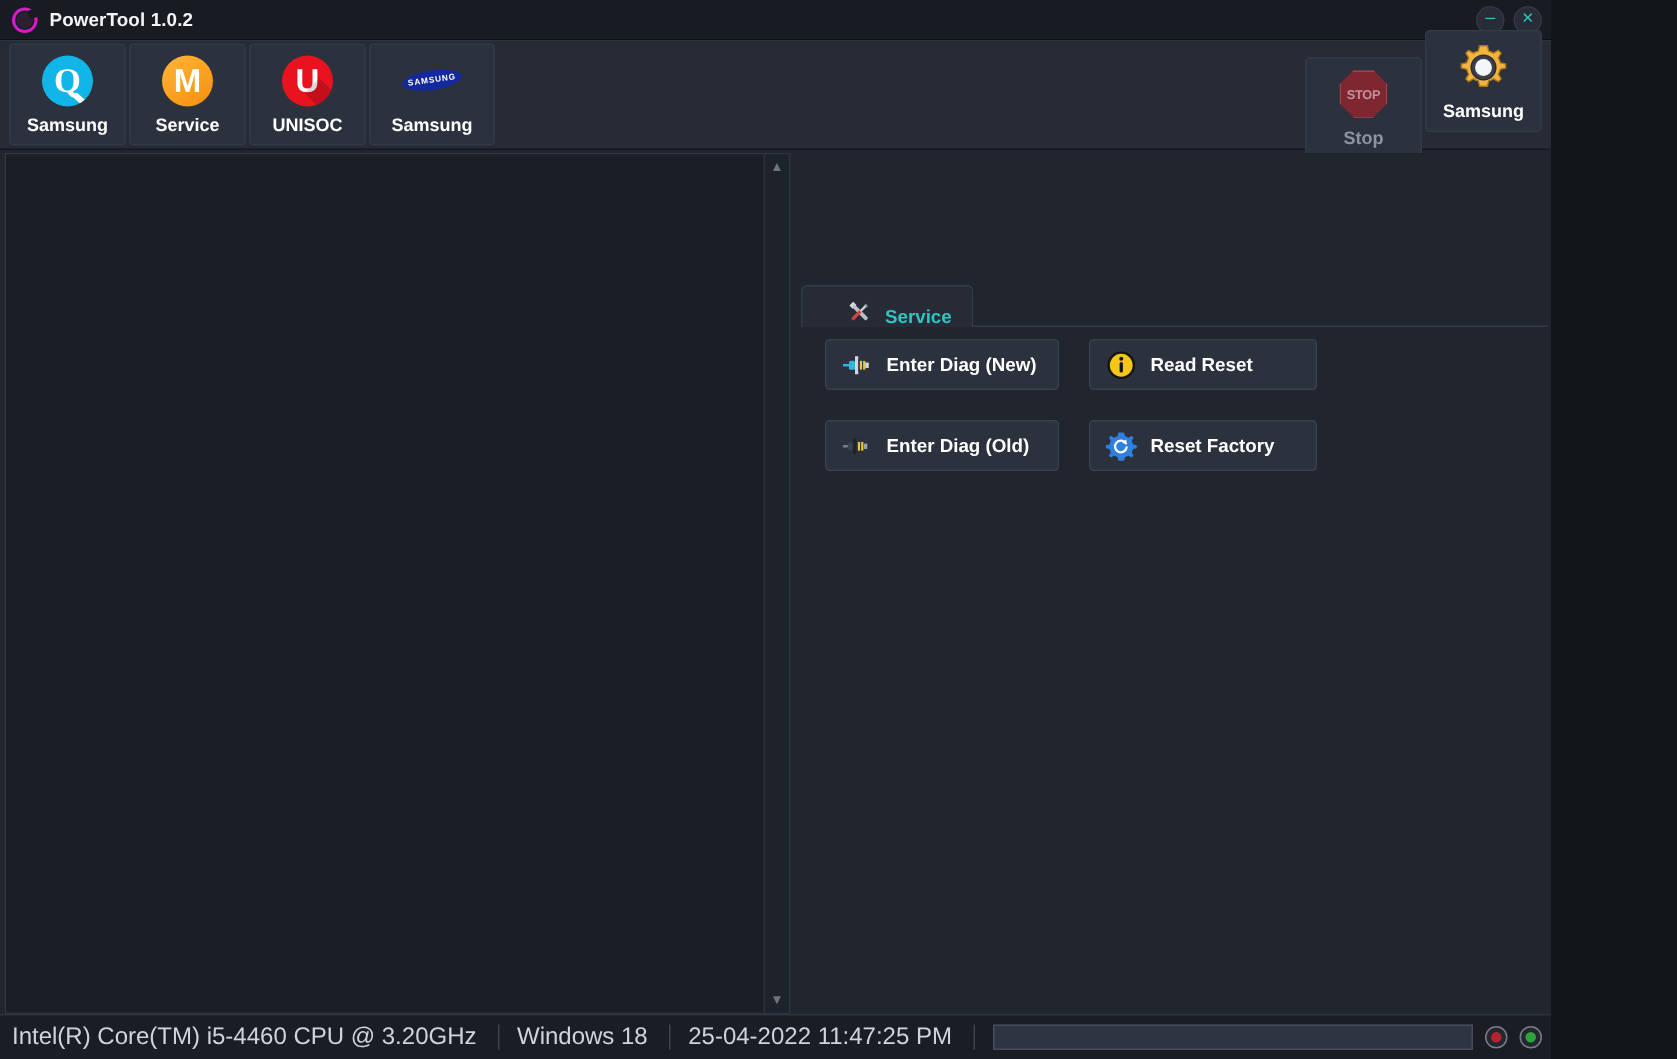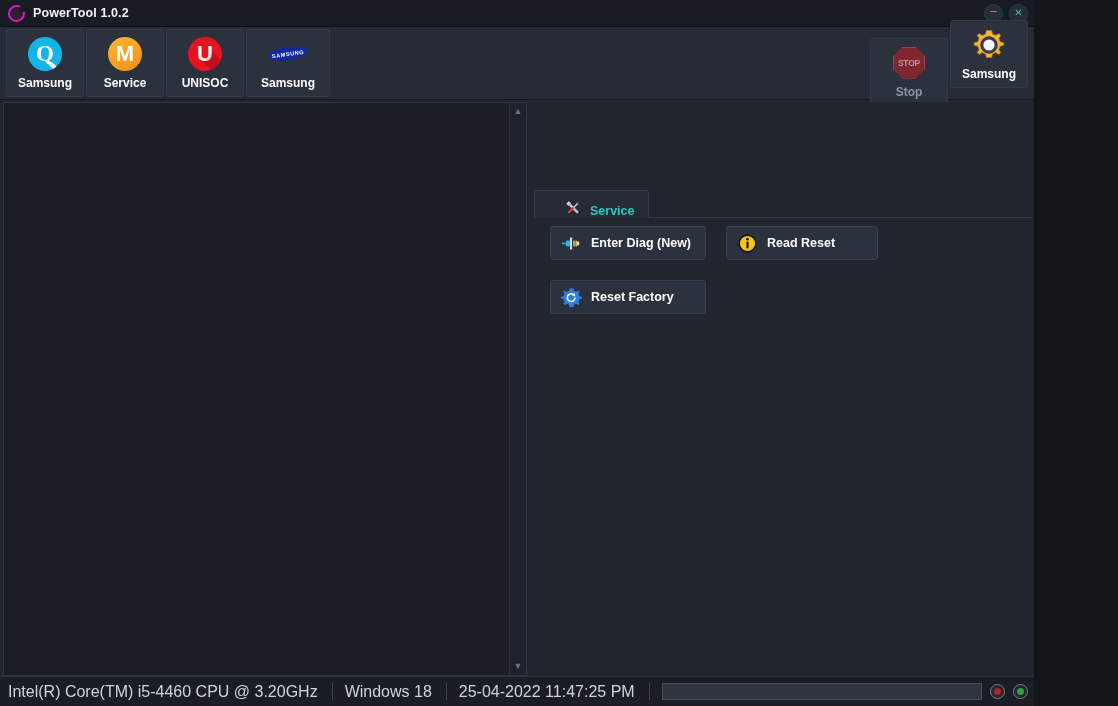--- a/index.html
+++ b/index.html
@@ -488,20 +488,34 @@
             <svg viewBox="0 0 21 21" width="21" height="21">
               <circle cx="10.5" cy="10.5" r="9.2" fill="#141414"></circle>
               <circle cx="10.5" cy="10.5" r="7.6" fill="#f5c518"></circle>
               <rect x="9.4" y="8.4" width="2.2" height="7.0" rx="1" fill="#141414"></rect>
               <circle cx="10.5" cy="6.2" r="1.35" fill="#141414"></circle>
             </svg>
           </div>
           <div class="act-label">Read Reset</div>
         </div>
 
+        <div class="act-btn">
+          <div class="act-icon">
+            <svg viewBox="0 0 21 21" width="21" height="21">
+              <path d="M1 10.5 h3.4" stroke="#777e88" stroke-width="1.6" fill="none"></path>
+              <rect x="4.2" y="7.8" width="3.6" height="5.4" rx="1" fill="#3b424e"></rect>
+              <rect x="7.6" y="5.2" width="2.4" height="10.6" rx="0.6" fill="#20242b"></rect>
+              <rect x="10" y="6" width="5" height="9" rx="0.8" fill="#2b3038"></rect>
+              <rect x="10.9" y="7.6" width="1.5" height="5.8" fill="#e8c34a"></rect>
+              <rect x="13.1" y="7.6" width="1.5" height="5.8" fill="#e8c34a"></rect>
+              <rect x="15" y="8.6" width="2.2" height="3.8" rx="0.6" fill="#9aa1ac"></rect>
+            </svg>
+          </div>
+          <div class="act-label">Enter Diag (Old)</div>
+        </div>
 
         <div class="act-btn">
           <div class="act-icon">
             <svg viewBox="0 0 21 21" width="21" height="21">
               <g fill="#2f7fe0">
                 <path d="M10.5 1.4 l1.9 0 0.6 2.5 a7.6 7.6 0 0 1 2.2 0.92 l2.2-1.3 1.33 1.33 -1.3 2.2 a7.6 7.6 0 0 1 0.92 2.2 l2.5 0.6 0 1.9 -2.5 0.6 a7.6 7.6 0 0 1 -0.92 2.2 l1.3 2.2 -1.33 1.33 -2.2-1.3 a7.6 7.6 0 0 1 -2.2 0.92 l-0.6 2.5 -1.9 0 -1.9 0 -0.6-2.5 a7.6 7.6 0 0 1 -2.2-0.92 l-2.2 1.3 -1.33-1.33 1.3-2.2 a7.6 7.6 0 0 1 -0.92-2.2 l-2.5-0.6 0-1.9 2.5-0.6 a7.6 7.6 0 0 1 0.92-2.2 l-1.3-2.2 1.33-1.33 2.2 1.3 a7.6 7.6 0 0 1 2.2-0.92 l0.6-2.5 z"></path>
               </g>
               <circle cx="10.5" cy="10.5" r="5.6" fill="#2f7fe0"></circle>
               <path d="M13.6 8.6 a3.9 3.9 0 1 0 0.5 2.6" stroke="#ffffff" stroke-width="1.5" fill="none" stroke-linecap="round"></path>
               <path d="M13.9 5.9 l0.1 3.0 -2.9-0.5 z" fill="#ffffff"></path>

